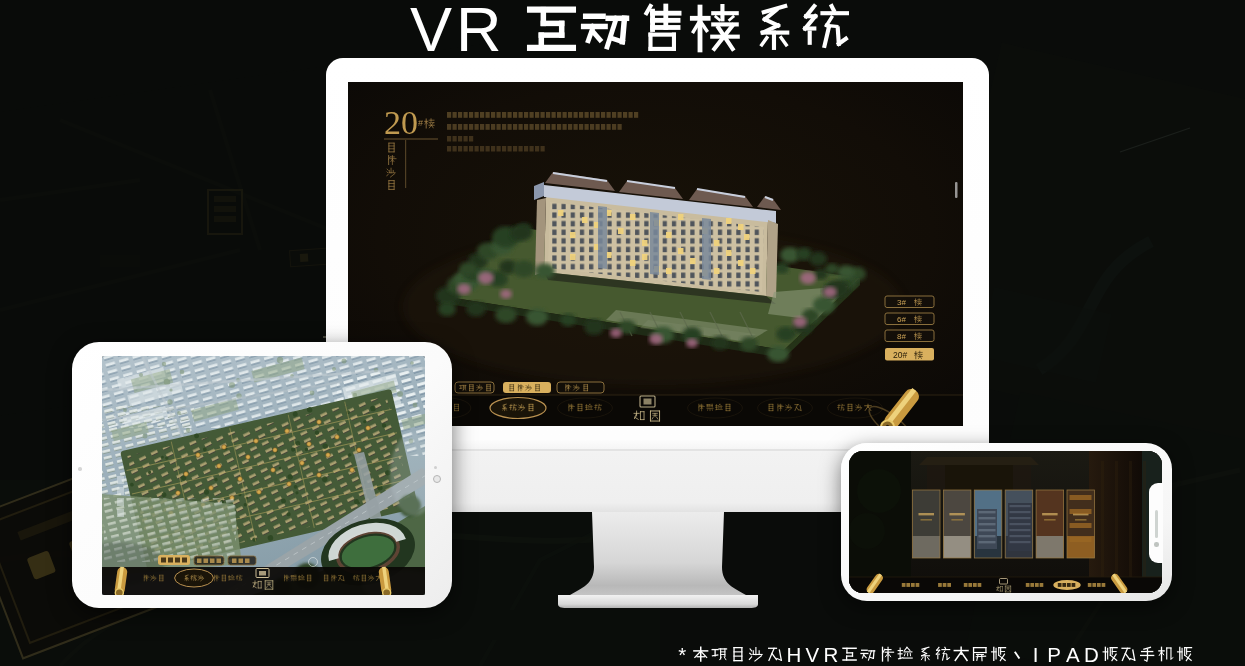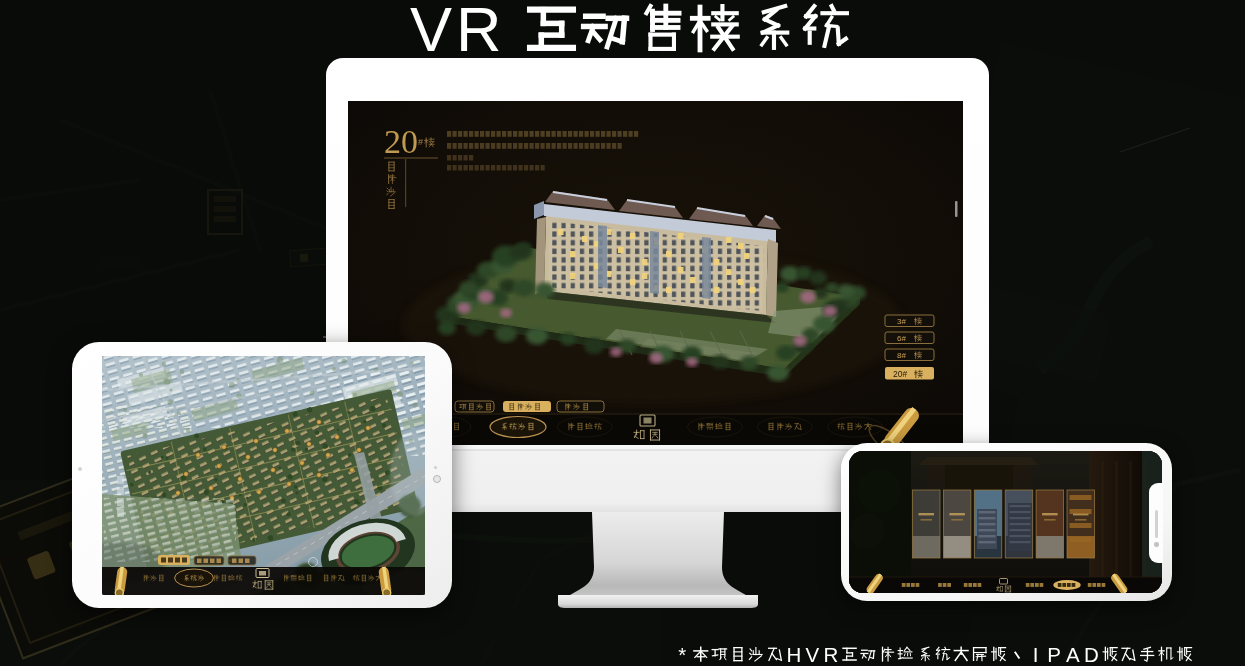--- a/index.html
+++ b/index.html
@@ -51,21 +51,21 @@
     <g opacity="0.5" stroke="#cfc9a8" stroke-width="1.2">
       <line x1="337" y1="323" x2="337" y2="351"></line>
       <line x1="323" y1="337" x2="351" y2="337"></line>
       <line x1="329" y1="329" x2="345" y2="345" opacity="0.4"></line>
       <line x1="345" y1="329" x2="329" y2="345" opacity="0.4"></line>
     </g>
   </svg>
 
 <div class="abs" style="left:326px;top:58px;width:663px;height:454px;background:linear-gradient(180deg,#ffffff 0%,#fdfdfd 84%,#f2f2f2 87%,#efefef 98%,#e2e2e2 100%);border-radius:17px;"></div>
 <div class="abs" style="left:326px;top:449px;width:663px;height:2px;background:#e3e3e3;"></div>
-<div class="abs" style="left:348px;top:101px;width:615px;height:344px;background:#0f0c09;overflow:hidden">
+<div class="abs" style="left:348px;top:82px;width:615px;height:344px;background:#0f0c09;overflow:hidden">
     <svg width="615" height="344" viewBox="0 0 615 344" style="position:absolute;left:0;top:0">
       <defs>
         <radialGradient id="scrbg" cx="0.5" cy="0.45" r="0.75">
           <stop offset="0" stop-color="#181208"></stop>
           <stop offset="0.6" stop-color="#120d07"></stop>
           <stop offset="1" stop-color="#0a0806"></stop>
         </radialGradient>
         <pattern id="win" width="9.2" height="8.6" patternUnits="userSpaceOnUse">
           <rect width="9.2" height="8.6" fill="#cdc0a2"></rect>
           <rect x="1.9" y="1.4" width="4.2" height="5.4" fill="#4a5058"></rect>

